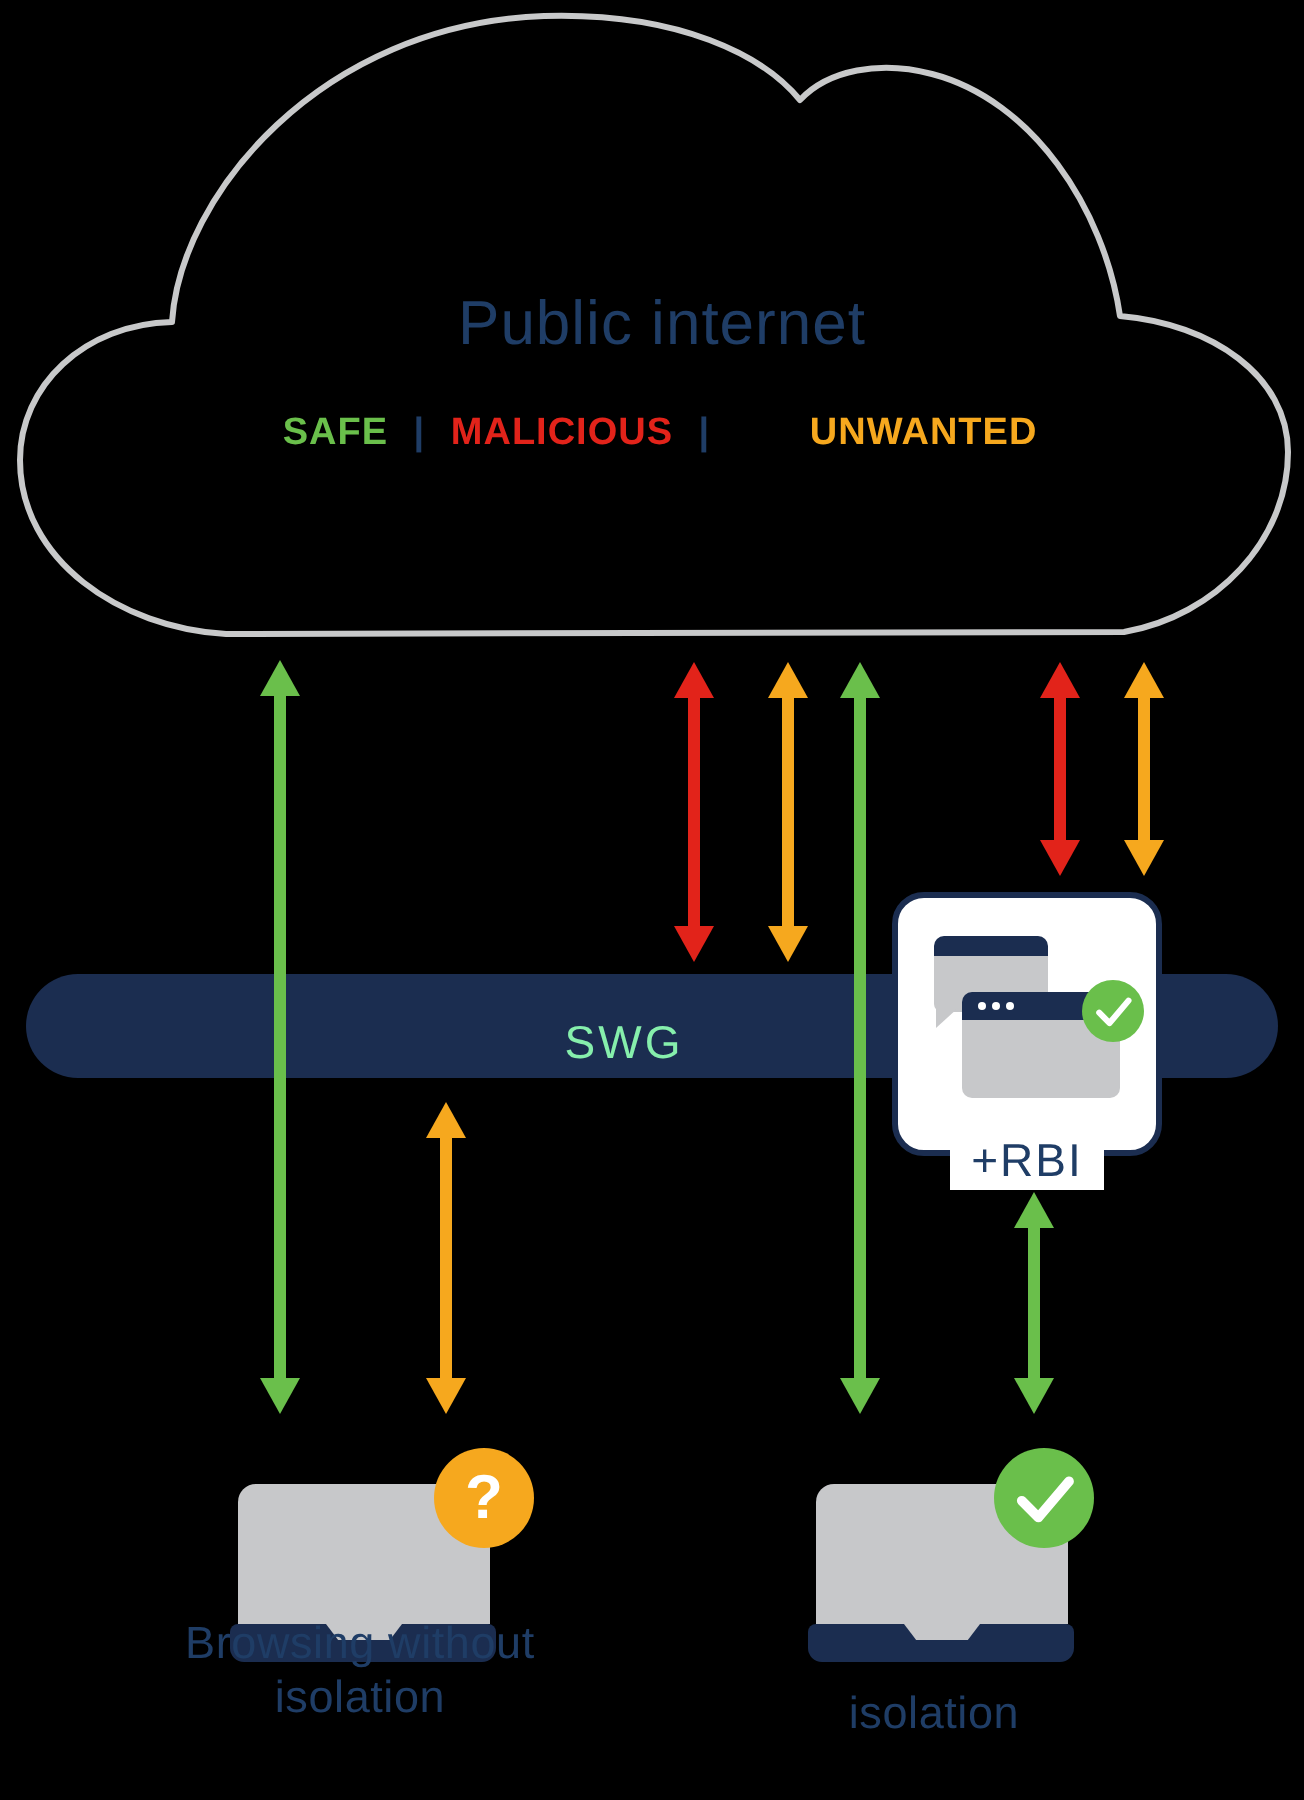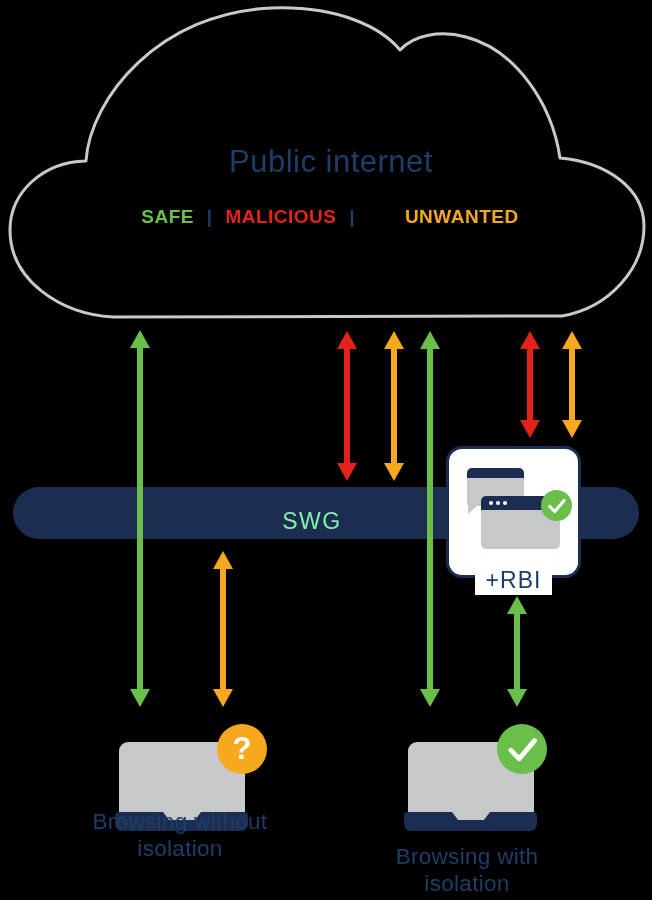--- a/index.html
+++ b/index.html
@@ -192,17 +192,16 @@
 
   <div class="laptop" style="left:404px;top:724px;">
     <div class="screen"></div>
     <div class="base"></div>
     <div class="notch"></div>
     <svg class="badge badge-check" viewBox="0 0 36 36" style="color:var(--green)">
       <polyline points="10,19 16,25 27,12" fill="none" stroke="#fff" stroke-width="3.5" stroke-linecap="round" stroke-linejoin="round"></polyline>
     </svg>
   </div>
   <div class="laptop-label" style="left:337px;top:843px;">
-    <div>Browsing with</div>
     <div>isolation</div>
   </div>
 
 </div>
 
 </body></html>

